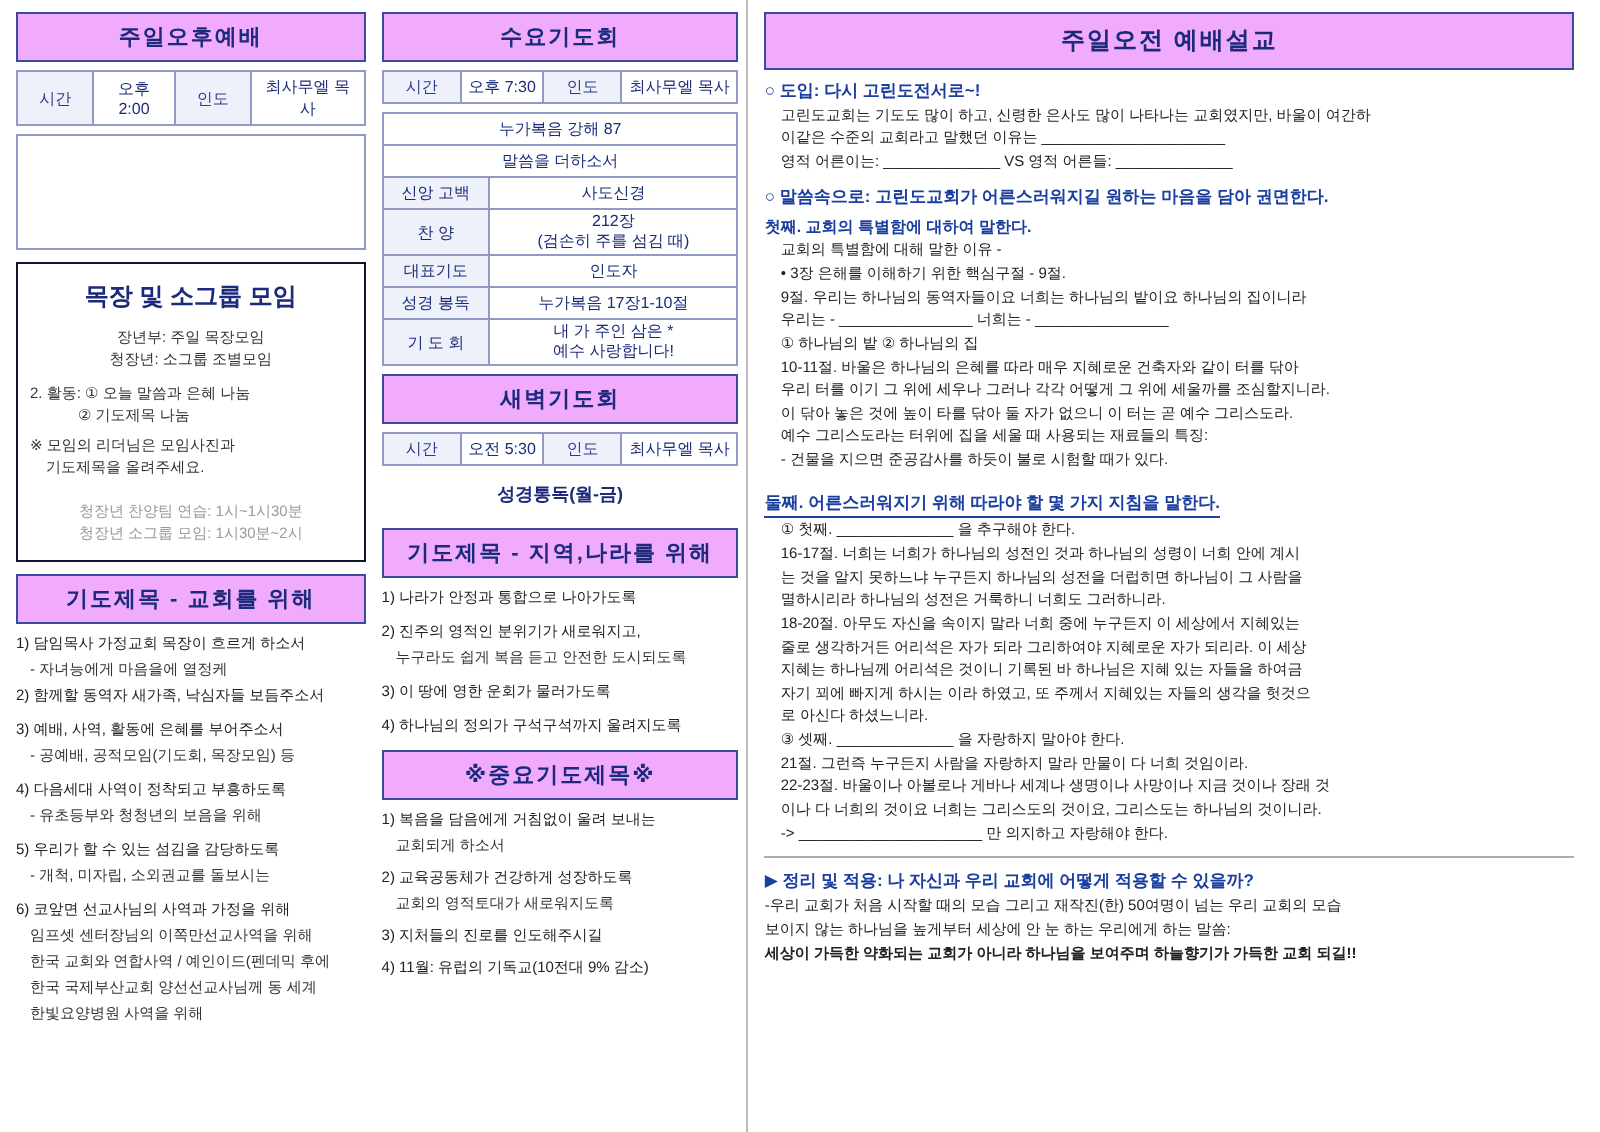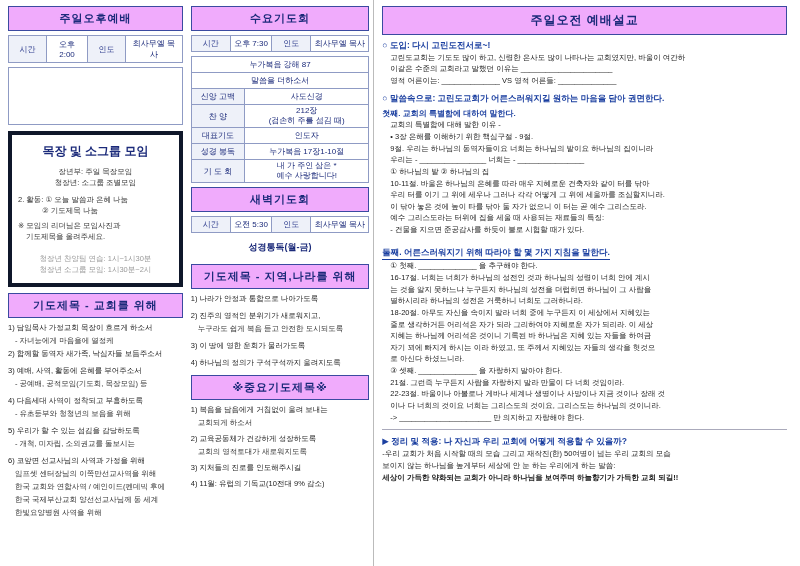--- a/index.html
+++ b/index.html
@@ -28,21 +28,21 @@
   }
   .hdr.big{font-size:12px;padding:5px 0;}
 
   table.meta{width:100%;border-collapse:collapse;font-size:8px;margin-bottom:4px;}
   table.meta td{border:1px solid #8f9bc4;padding:2px 3px;color:#1b2a7a;}
   table.meta td.lbl{background:#eef1f9;text-align:center;width:22%;color:#2b3a8c;}
   table.meta td.val{text-align:center;}
 
   .blank-box{border:1px solid #8f9bc4;height:56px;margin-bottom:6px;}
 
-  .box{border:4px solid #0f172a;padding:6px 6px 8px 6px;margin-bottom:6px;}
+  .box{border:1px solid #0f172a;padding:6px 6px 8px 6px;margin-bottom:6px;}
   .box-title{text-align:center;font-weight:bold;font-size:12px;color:#1b2a7a;margin:2px 0 6px 0;}
   .box-line{font-size:7.5px;color:#333;line-height:1.5;}
   .box-line.center{text-align:center;}
   .gray{color:#999;}
 
   .sec-list{font-size:7.5px;line-height:1.6;color:#222;}
   .sec-list div{margin-bottom:1px;}
   .sec-list div.sub{padding-left:7px;color:#333;}
 
   table.songs{width:100%;border-collapse:collapse;font-size:8px;margin-bottom:4px;}

